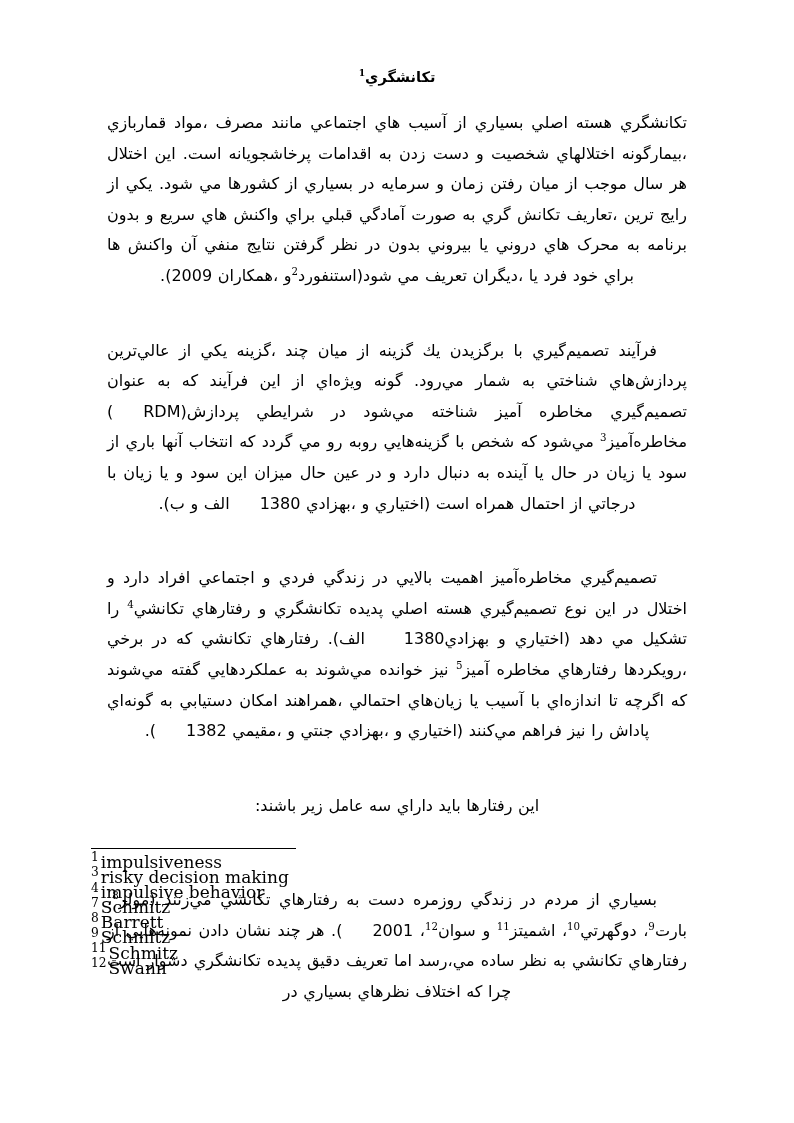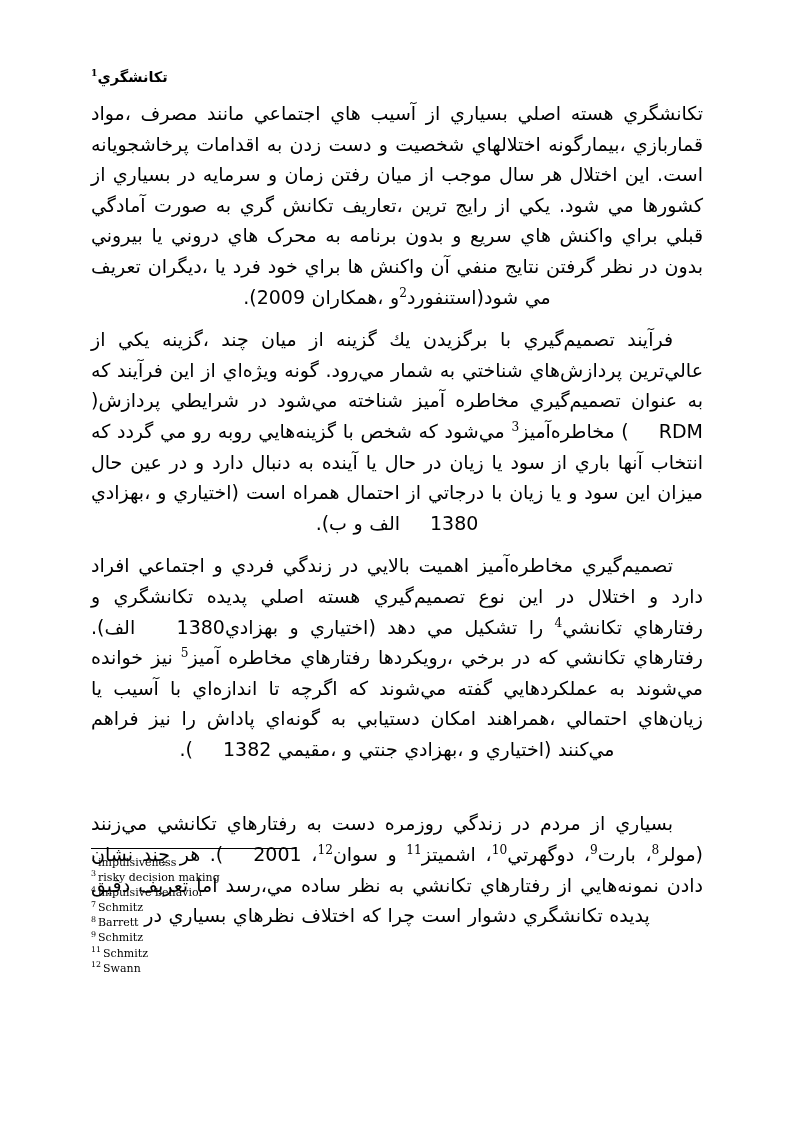--- a/index.html
+++ b/index.html
@@ -18,36 +18,36 @@
   }
   .body-area {
     position: absolute;
     top: 62px;
     right: 91px;
     left: 91px;
     width: 612px;
   }
   .doc-title {
     direction: rtl;
-    text-align: left;
+    text-align: center;
     font-family: "DejaVu Sans", "Liberation Sans", sans-serif;
     font-size: 14.5px;
     font-weight: bold;
     line-height: 30px;
     margin: 0 0 6px 0;
     unicode-bidi: isolate;
   }
   .para {
     direction: rtl;
     text-align: justify;
     text-align-last: right;
     font-family: "DejaVu Sans", "Liberation Sans", sans-serif;
-    font-size: 19px;
+    font-size: 16px;
     line-height: 30.6px;
-    margin: 0;
+    margin: 16px;
     unicode-bidi: isolate;
     word-spacing: 0.5px;
   }
   .para.indent { text-indent: 30px; }
   .para.end-center { text-align-last: center; }
   .gap-sm { height: 12px; }
   .gap-md { height: 16px; }
   sup.ref {
     font-size: 0.64em;
     vertical-align: super;
@@ -70,21 +70,21 @@
     border-top: 1.2px solid #000;
     margin: 0 0 6px 0;
   }
   .fn-list {
     list-style: none;
     margin: 0;
     padding: 0;
   }
   .fn-item {
     font-family: "DejaVu Serif", "Liberation Serif", serif;
-    font-size: 11px;
+    font-size: 17px;
     line-height: 15.1px;
     white-space: nowrap;
     direction: ltr;
     text-align: left;
   }
   .fn-num {
     font-size: 0.72em;
     vertical-align: super;
     line-height: 0;
     margin-right: 2px;
@@ -102,20 +102,21 @@
 
     <div class="para end-center">تکانشگري هسته اصلي بسياري از آسيب هاي اجتماعي مانند مصرف ،مواد قماربازي ،بيمارگونه اختلالهاي شخصيت و دست زدن به اقدامات پرخاشجويانه است. اين اختلال هر سال موجب از ميان رفتن زمان و سرمايه در بسياري از کشورها مي شود. يکي از رايج ترين ،تعاريف تکانش گري به صورت آمادگي قبلي براي واکنش هاي سريع و بدون برنامه به محرک هاي دروني يا بيروني بدون در نظر گرفتن نتايج منفي آن واکنش ها براي خود فرد يا ،ديگران تعريف مي شود(استنفورد<sup class="ref">2</sup>و ،همکاران <span class="lat">2009</span>).</div>
     <div class="gap-sm"></div>
 
     <div class="para indent end-center">فرآيند تصميم‌گيري با برگزيدن يك گزينه از ميان چند ،گزينه يكي از عالي‌ترين پردازش‌هاي شناختي به شمار مي‌رود. گونه ويژه‌اي از اين فرآيند كه به عنوان تصميم‌گيري مخاطره آميز شناخته مي‌شود در شرايطي پردازش(<span class="lat">RDM</span>)  مخاطره‌آميز<sup class="ref">3</sup> مي‌شود كه شخص با گزينه‌هايي روبه رو مي گردد كه انتخاب آنها باري از سود يا زيان در حال يا آينده به دنبال دارد و در عين حال ميزان اين سود و يا زيان با درجاتي از احتمال همراه است (اختياري و ،بهزادي   <span class="lat">1380</span>الف و ب).</div>
     <div class="gap-sm"></div>
 
     <div class="para indent end-center">تصميم‌گيري مخاطره‌آميز اهميت بالايي در زندگي فردي و اجتماعي افراد دارد و اختلال در اين نوع تصميم‌گيري هسته اصلي پديده تکانشگري و رفتارهاي تکانشي<sup class="ref">4</sup> را تشکيل مي دهد (اختياري و بهزادي<span class="lat">1380</span> الف). رفتارهاي تکانشي که در برخي ،رويکردها رفتارهاي مخاطره آميز<sup class="ref">5</sup> نيز خوانده مي‌شوند به عملکردهايي گفته مي‌شوند که اگرچه تا اندازه‌اي با آسيب يا زيان‌هاي احتمالي ،همراهند امکان دستيابي به گونه‌اي پاداش را نيز فراهم مي‌کنند (اختياري و ،بهزادي جنتي و ،مقيمي <span class="lat">1382</span>).</div>
     <div class="gap-sm"></div>
 
+    <div class="para end-center">اين رفتارها بايد داراي سه عامل زير باشند:</div>
     <div class="gap-md"></div>
 
     <div class="gap-md"></div>
 
     <div class="para indent end-center">بسياري از  مردم در زندگي روزمره دست به رفتارهاي تکانشي مي‌زنند (مولر<sup class="ref">8</sup>، بارت<sup class="ref">9</sup>، دوگهرتي<sup class="ref">10</sup>، اشميتز<sup class="ref">11</sup> و سوان<sup class="ref">12</sup>، <span class="lat">2001</span>). هر چند نشان دادن نمونه‌هايي از رفتارهاي تکانشي به نظر ساده مي‌،رسد اما تعريف دقيق پديده تکانشگري دشوار است چرا که اختلاف نظرهاي بسياري در</div>
   </div>
 
   <div class="footnotes">
     <div class="fn-rule"></div>
     <ul class="fn-list">

